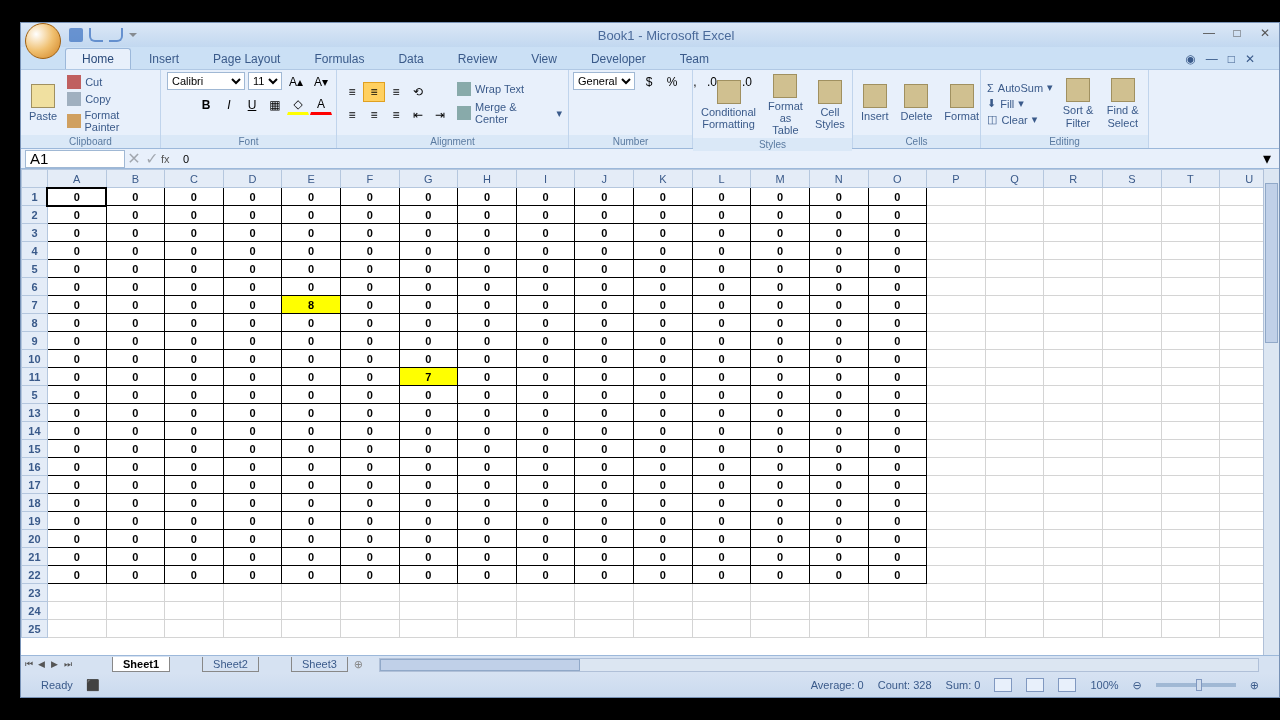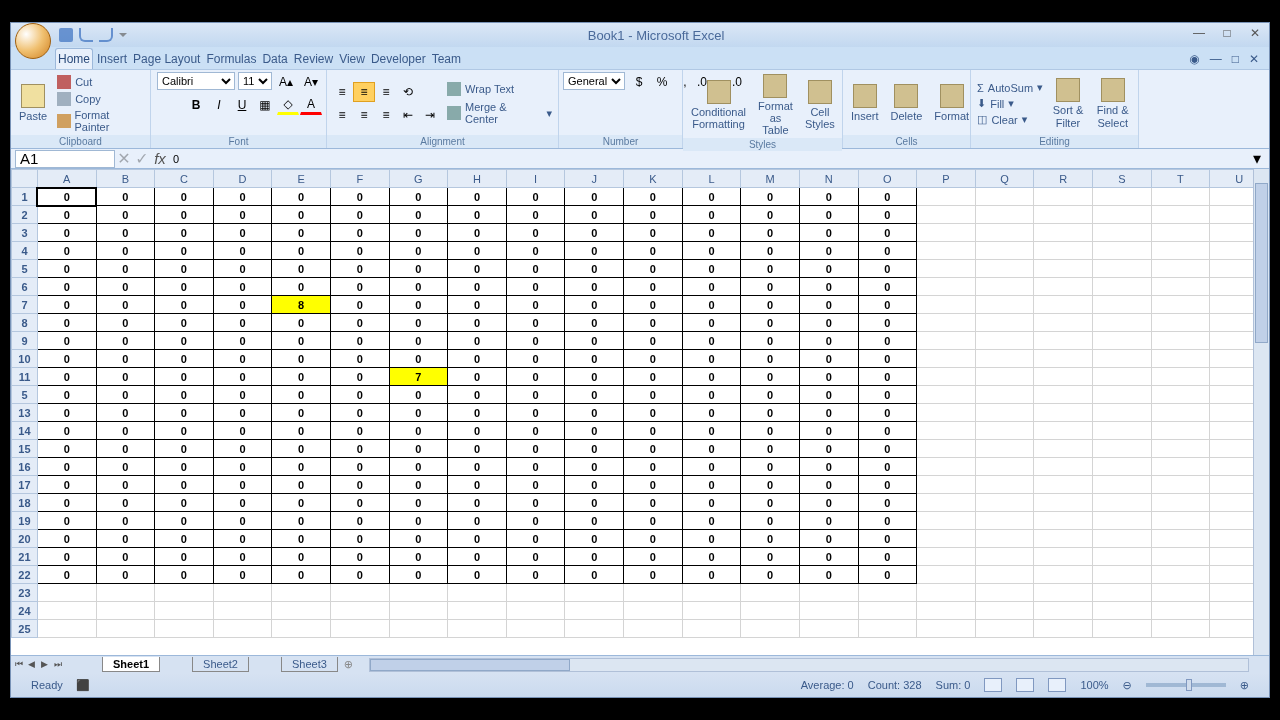--- a/index.html
+++ b/index.html
@@ -1,45 +1,45 @@
 <!DOCTYPE html>
 <html><head>
 <meta charset="utf-8">
 <style>
 * { box-sizing: border-box; margin: 0; padding: 0; font-family: "Segoe UI", Tahoma, sans-serif; }
 body { background: #000; width: 1280px; height: 720px; overflow: hidden; position: relative; }
-.app { position: absolute; left: 10px; top: 22px; width: 1260px; height: 676px; background: #cbe0f5; border: 1px solid #7892b6; display: flex; flex-direction: column; }
+.app { position: absolute; left: 20px; top: 22px; width: 1260px; height: 676px; background: #cbe0f5; border: 1px solid #7892b6; display: flex; flex-direction: column; }
 .titlebar { height: 24px; background: linear-gradient(#dbe7f6,#c2d8f0); display: flex; align-items: center; font-size: 12px; }
 .office-btn { width: 36px; height: 36px; border-radius: 50%; background: radial-gradient(circle at 30% 30%, #fff, #f0c070, #d08020); border: 1px solid #a06010; position: absolute; left: 4px; top: 0px; z-index: 10; }
 .qat { margin-left: 48px; display: flex; gap: 6px; align-items: center; }
 .qat div { width: 14px; height: 14px; opacity: .7; }
 .q-save { background: #3a70c0; border-radius: 2px; }
 .q-undo,.q-redo { border-bottom: 2px solid #3a70c0; border-left: 2px solid #3a70c0; width: 10px; height: 8px; border-radius: 0 0 0 6px; }
 .q-redo { transform: scaleX(-1); }
 .title { flex: 1; text-align: center; color: #4a6a9a; font-size: 13px; }
 .winbtns { display: flex; }
 .winbtns div { width: 28px; height: 18px; text-align: center; font-size: 12px; color: #555; cursor: default; }
 .ribbon-tabs { height: 22px; display: flex; align-items: end; padding-left: 44px; gap: 2px; font-size: 12px; }
-.ribbon-tabs div { padding: 3px 2px; color: #3a5a8a; cursor: default; }
+.ribbon-tabs div { padding: 3px 16px; color: #3a5a8a; cursor: default; }
 .ribbon-tabs .active { background: #e8f0fb; border: 1px solid #9cb8da; border-bottom: none; border-radius: 3px 3px 0 0; color: #2a4a7a; }
 .help { margin-left: auto; margin-right: 8px; display: flex; gap: 10px; font-size: 12px; color: #3a70c0; }
 .ribbon { height: 80px; background: #e8f0fb; border-top: 1px solid #b0c8e4; border-bottom: 1px solid #9cb8da; display: flex; }
 .group { border-right: 1px solid #c0d4ec; display: flex; flex-direction: column; padding: 2px 4px 0; position: relative; }
 .group-body { flex: 1; display: flex; gap: 4px; align-items: center; }
 .group-label { text-align: center; font-size: 10px; color: #5a7aa0; padding: 1px 0; background: #dae8f7; margin: 0 -4px; }
 .cbtn { display: flex; align-items: center; gap: 4px; padding: 1px 2px; font-size: 11px; color: #3a5a8a; }
 .ic { width: 14px; height: 14px; background: #8aa; }
 .bigbtn { display: flex; flex-direction: column; align-items: center; gap: 2px; padding: 2px 4px; font-size: 11px; color: #3a5a8a; text-align: center; line-height: 1.1; }
 .bigic { width: 24px; height: 24px; background: #d0c090; border: 1px solid #a09060; }
 .fontsel { font-size: 11px; height: 18px; border: 1px solid #a0b8d4; background: #fff; }
 .fbtn { width: 22px; height: 20px; display: inline-flex; align-items: center; justify-content: center; font-size: 12px; border: 1px solid transparent; }
 .fbtn.hl { background: #ffd060; border-color: #e0a020; }
 .namebox-row { height: 20px; background: #e8f0fb; display: flex; align-items: center; border-bottom: 1px solid #9cb8da; }
 .namebox { width: 100px; height: 18px; border: 1px solid #a0b8d4; background: #fff; font-size: 15px; padding: 0 4px; margin-left: 4px; }
-.fx { width: 18px; text-align: center; font-style: italic; font-size: 15px; color: #555; }
+.fx { width: 18px; font-size: 11px; color: #555; }
 .formula { flex: 1; font-size: 11px; padding: 0 4px; }
 .grid-wrap { flex: 1; background: #fff; position: relative; overflow: hidden; }
 .grid { border-collapse: collapse; font-size: 11px; }
 .colh { background: #e4ecf7; border: 1px solid #b5c7de; text-align: center; height: 18px; color: #3a5a8a; font-weight: normal; }
 .rowh { background: #e4ecf7; border: 1px solid #b5c7de; text-align: center; width: 26px; color: #3a5a8a; font-size: 11px; }
 .cell { border: 1px solid #d4d4d4; height: 18px; text-align: center; font-weight: bold; width: 59px; }
 .cell.empty { border: 1px solid #d4d4d4; font-weight: normal; }
 .bord { border: 1px solid #000 !important; }
 .yellow { background: #ffff00; }
 .sel { outline: 2px solid #000; outline-offset: -1px; }

